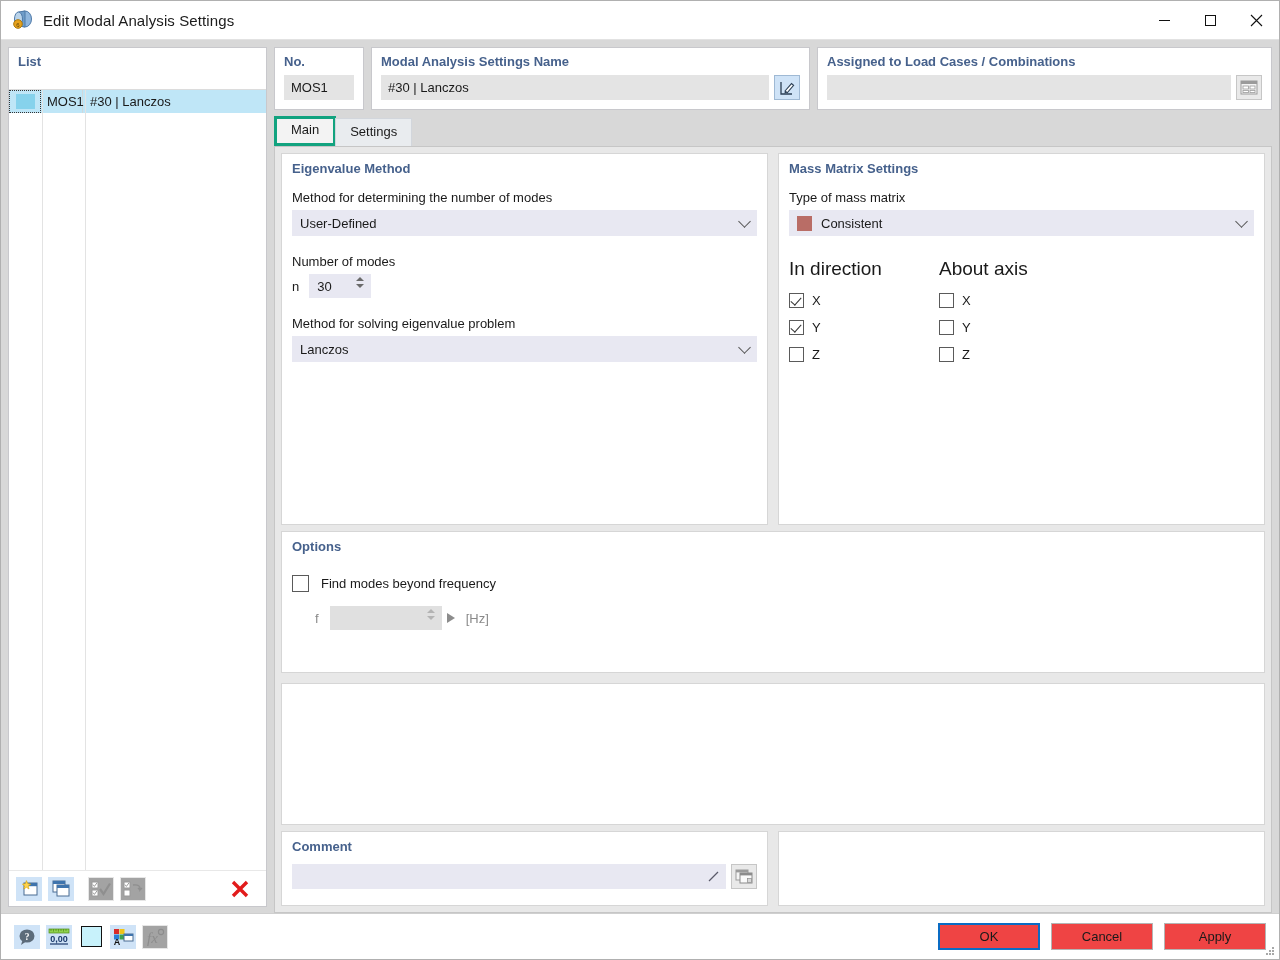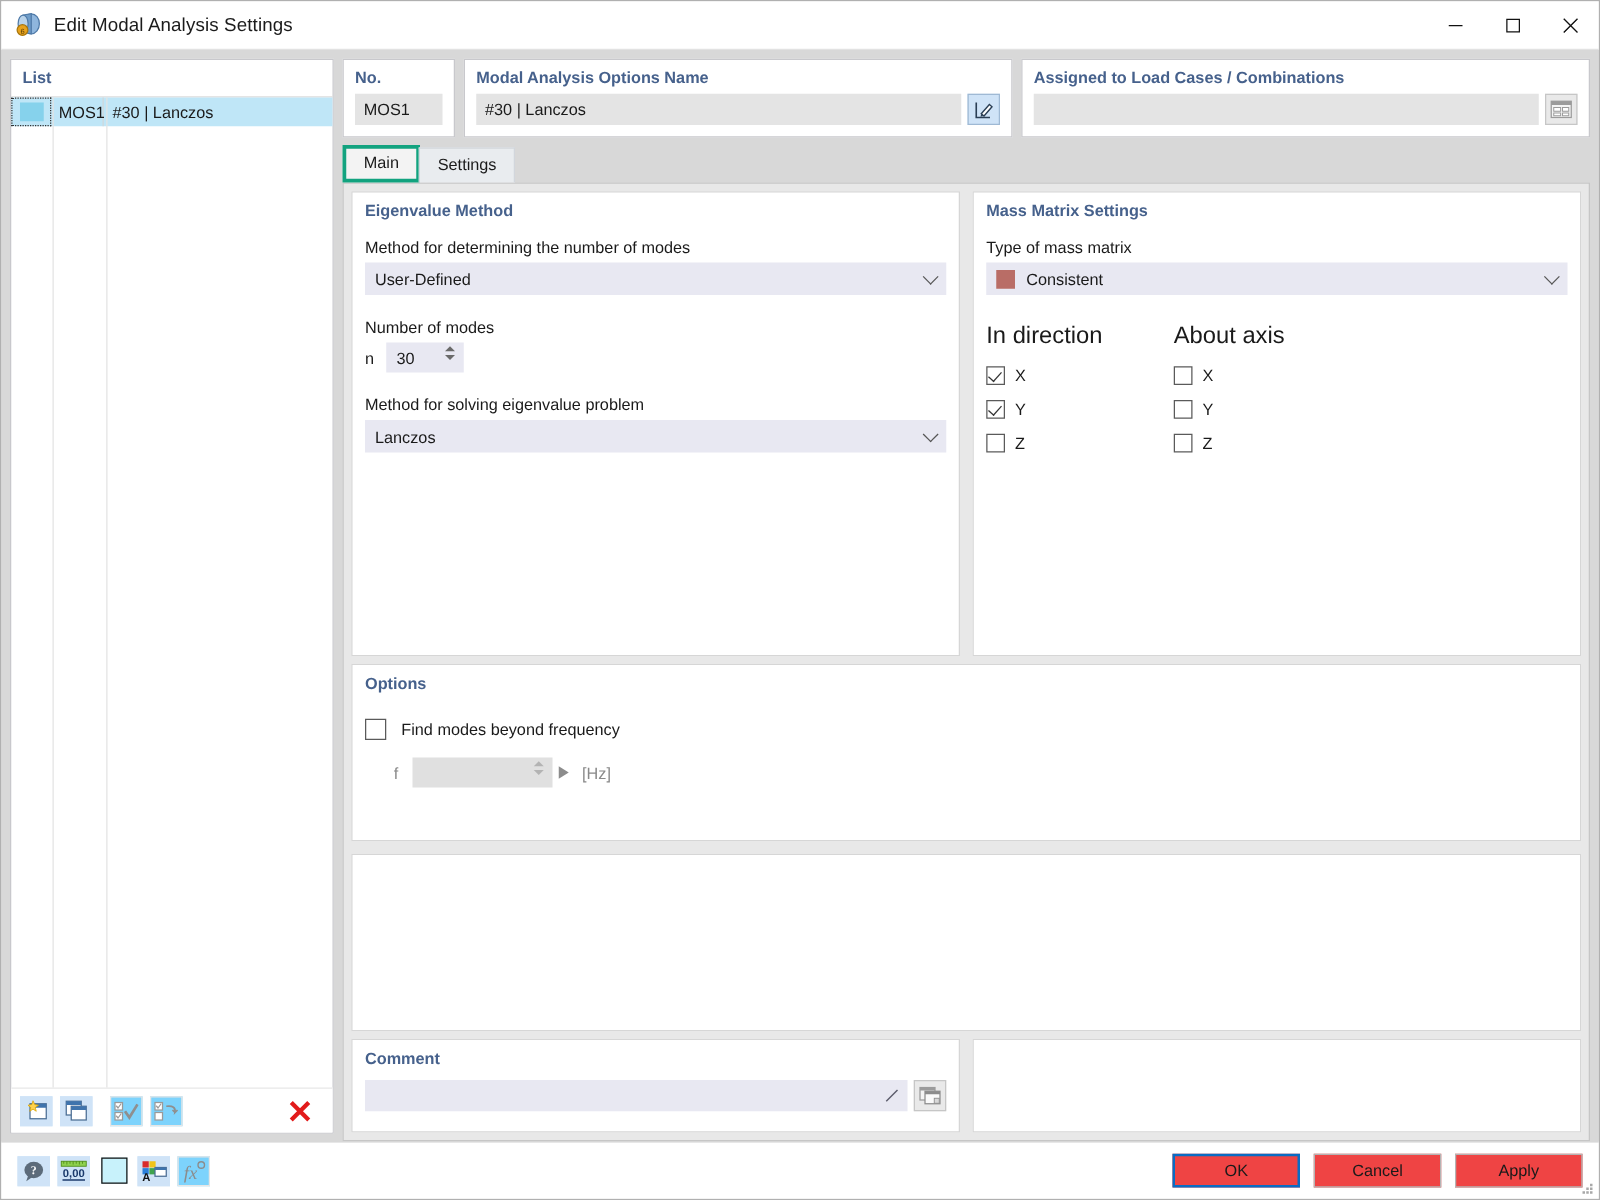--- a/index.html
+++ b/index.html
@@ -60,21 +60,21 @@
     flex: 1;
     display: flex; flex-direction: column;
     background: #ffffff;
     border: 1px solid #c8c8cc;
     margin-bottom: 6px;
   }
   .section-title {
     color: #46618c;
     font-weight: bold;
     font-size: 13px;
-    padding: 6px 9px 8px 9px;
+    padding: 6px 9px 20px 9px;
   }
   #list-table {
     flex: 1;
     position: relative;
     border-top: 1px solid #dcdcdc;
   }
   .list-col-border {
     position: absolute; top: 0; bottom: 0; width: 1px; background: #e3e3e3;
   }
   .list-row {
@@ -102,21 +102,21 @@
     padding: 0 7px;
     border-top: 1px solid #e8e8e8;
     background: #ffffff;
   }
   .tbtn {
     width: 26px; height: 24px; margin-right: 6px;
     display: flex; align-items: center; justify-content: center;
     background: #cfe3f7;
     border: 1px solid #cfe3f7;
   }
-  .tbtn.disabled { background: #7dd3fc; border-color: #e6e6e6; }
+  .tbtn.disabled { background: #a3a3a3; border-color: #e6e6e6; }
   .tbtn.plain { background: transparent; border-color: transparent; }
   .tbtn-gap { width: 8px; }
 
   
   #mainarea {
     flex: 1;
     display: flex; flex-direction: column;
     padding: 7px 7px 0 0;
     min-width: 0;
   }
@@ -373,21 +373,21 @@
     </div>
 
     <div id="mainarea">
 
       <div id="toprow">
         <div class="top-card" id="no-card">
           <div class="hdr">No.</div>
           <div class="ro-field">MOS1</div>
         </div>
         <div class="top-card" id="name-card">
-          <div class="hdr">Modal Analysis Options Name</div>
+          <div class="hdr">Modal Analysis Settings Name</div>
           <div class="field-row">
             <div class="ro-field grow">#30 | Lanczos</div>
             <div class="icon-btn">
               <svg width="17" height="16" viewBox="0 0 17 16">
                 <path d="M2 2 L2 14 L13 14" stroke="#2b3f55" fill="none" stroke-width="1.3"></path>
                 <path d="M6 11 L12.5 3.6 L14.6 5.4 L8.2 12.8 Z" fill="#fff" stroke="#2b3f55" stroke-width="1.1"></path>
                 <path d="M6 11 L5.4 13.4 L7.8 12.8 Z" fill="#2b3f55"></path>
               </svg>
             </div>
           </div>

